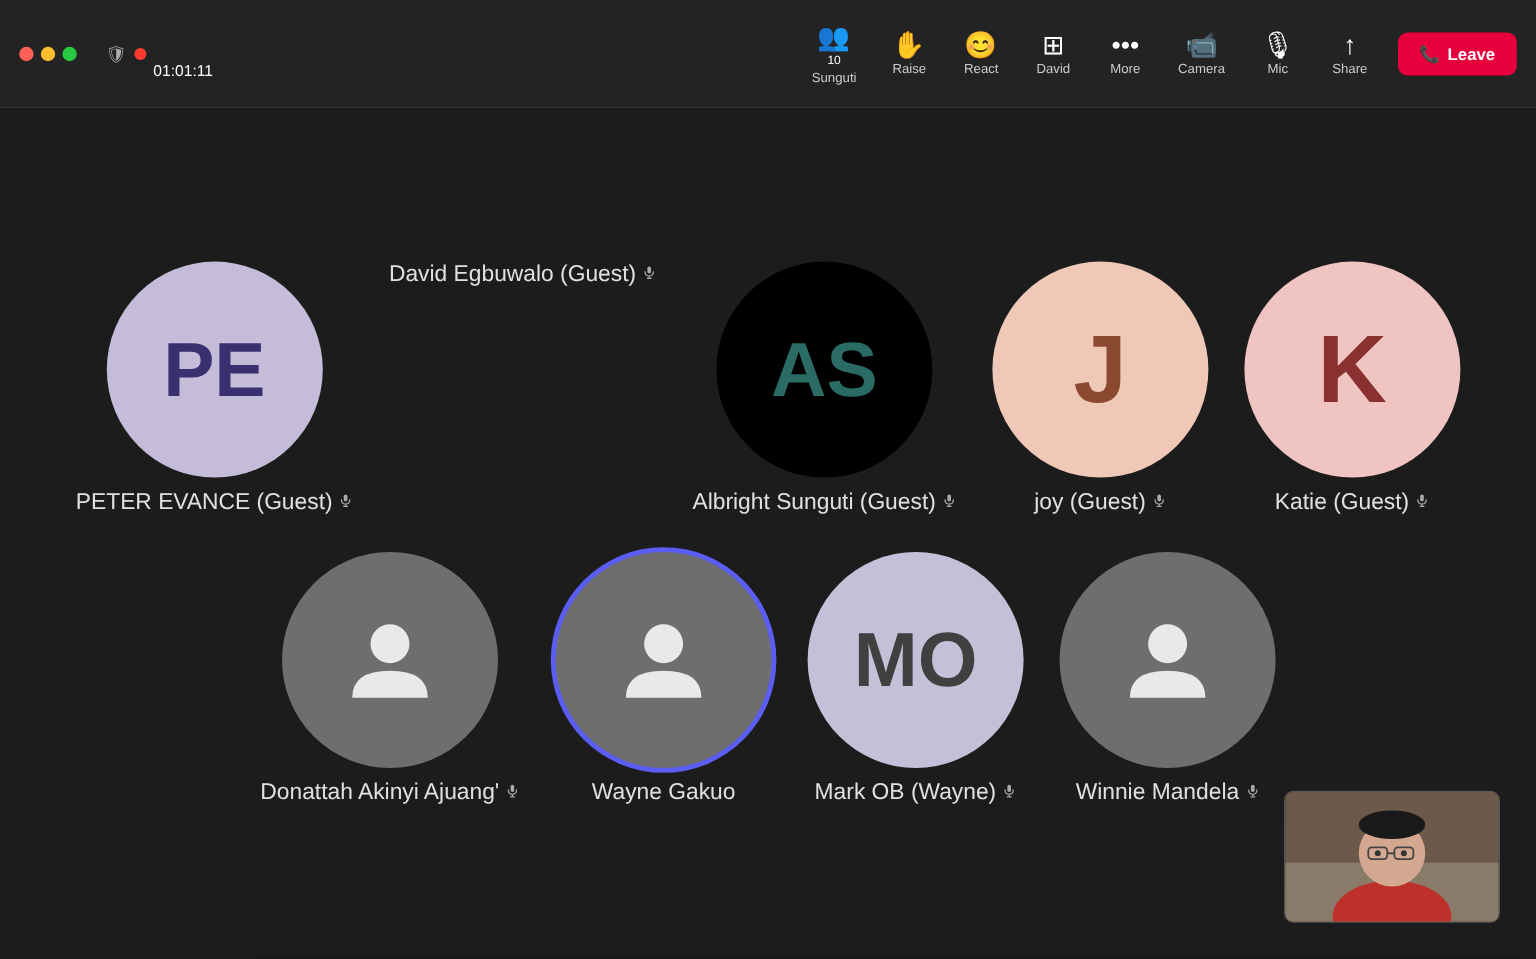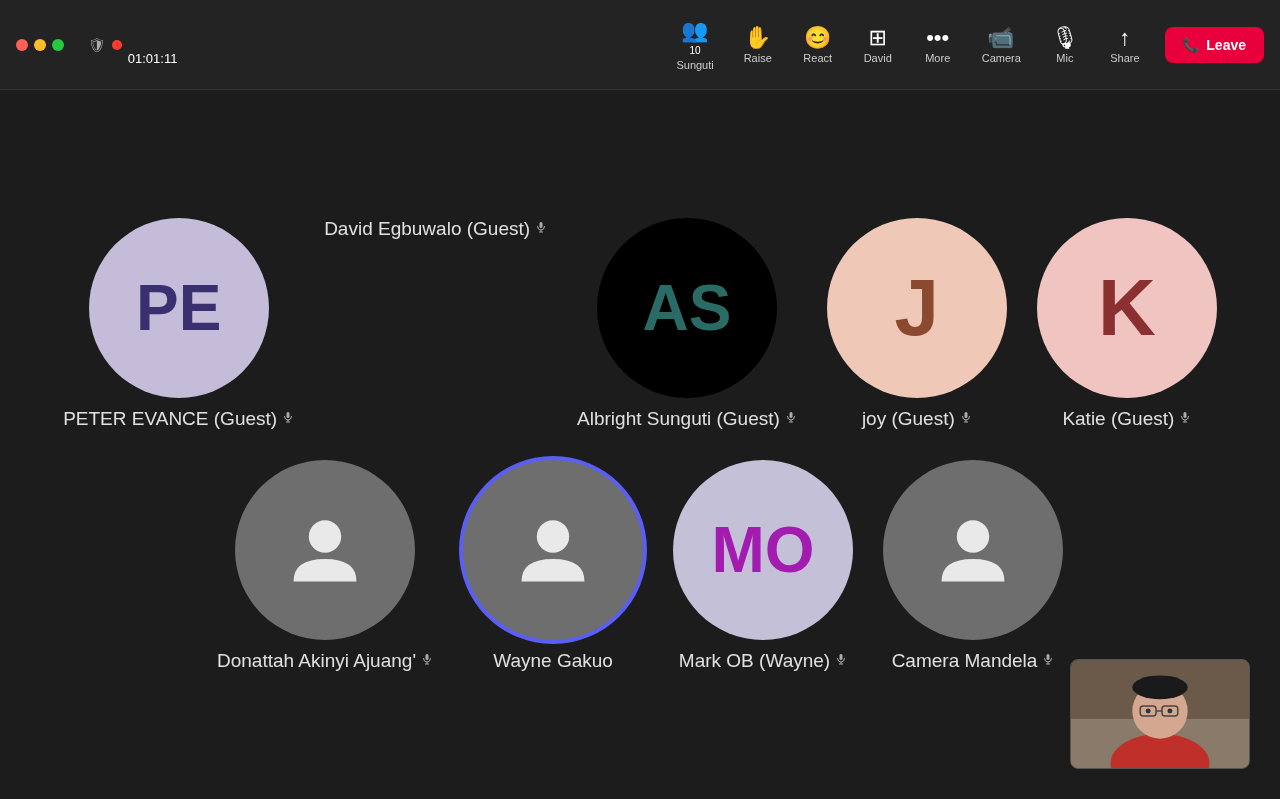--- a/index.html
+++ b/index.html
@@ -356,40 +356,40 @@
             <svg class="person-icon" viewBox="0 0 100 100" xmlns="http://www.w3.org/2000/svg">
     <circle cx="50" cy="35" r="18" fill="rgba(255,255,255,0.85)"></circle>
     <path d="M15 85 Q15 60 50 60 Q85 60 85 85" fill="rgba(255,255,255,0.85)"></path>
   </svg>
           </div>
           <div class="participant-name">
             <span>Wayne Gakuo</span>
           </div>
         </div>
         <div class="participant-item">
-          <div class="participant-avatar" style="background: rgb(196, 192, 216); color: #a21caf; font-size: 64px;">MO</div>
+          <div class="participant-avatar" style="background: rgb(196, 192, 216); color: #404040; font-size: 64px;">MO</div>
           <div class="participant-name">
             <span>Mark OB (Wayne)</span>
             <span class="mic-icon-small"><svg width="12" height="12" viewBox="0 0 24 24" fill="#aaa" xmlns="http://www.w3.org/2000/svg">
     <rect x="9" y="2" width="6" height="12" rx="3" fill="#aaa"></rect>
     <path d="M5 10 Q5 18 12 18 Q19 18 19 10" stroke="#aaa" stroke-width="2" fill="none"></path>
     <line x1="12" y1="18" x2="12" y2="22" stroke="#aaa" stroke-width="2"></line>
     <line x1="8" y1="22" x2="16" y2="22" stroke="#aaa" stroke-width="2"></line>
   </svg></span>
           </div>
         </div>
         <div class="participant-item">
           <div class="participant-avatar has-person" style="background: rgb(110, 110, 110); color: rgb(255, 255, 255);">
             <svg class="person-icon" viewBox="0 0 100 100" xmlns="http://www.w3.org/2000/svg">
     <circle cx="50" cy="35" r="18" fill="rgba(255,255,255,0.85)"></circle>
     <path d="M15 85 Q15 60 50 60 Q85 60 85 85" fill="rgba(255,255,255,0.85)"></path>
   </svg>
           </div>
           <div class="participant-name">
-            <span>Camera Mandela</span>
+            <span>Winnie Mandela</span>
             <span class="mic-icon-small"><svg width="12" height="12" viewBox="0 0 24 24" fill="#aaa" xmlns="http://www.w3.org/2000/svg">
     <rect x="9" y="2" width="6" height="12" rx="3" fill="#aaa"></rect>
     <path d="M5 10 Q5 18 12 18 Q19 18 19 10" stroke="#aaa" stroke-width="2" fill="none"></path>
     <line x1="12" y1="18" x2="12" y2="22" stroke="#aaa" stroke-width="2"></line>
     <line x1="8" y1="22" x2="16" y2="22" stroke="#aaa" stroke-width="2"></line>
   </svg></span>
           </div>
         </div>
       </div>
   </div>

